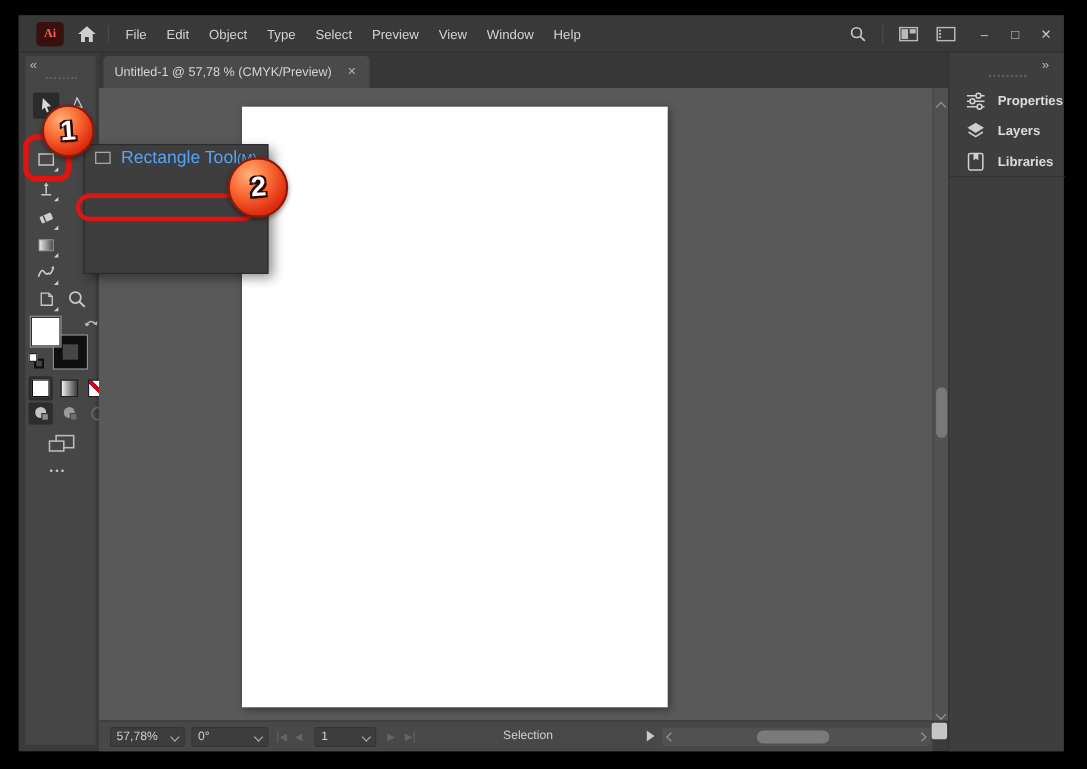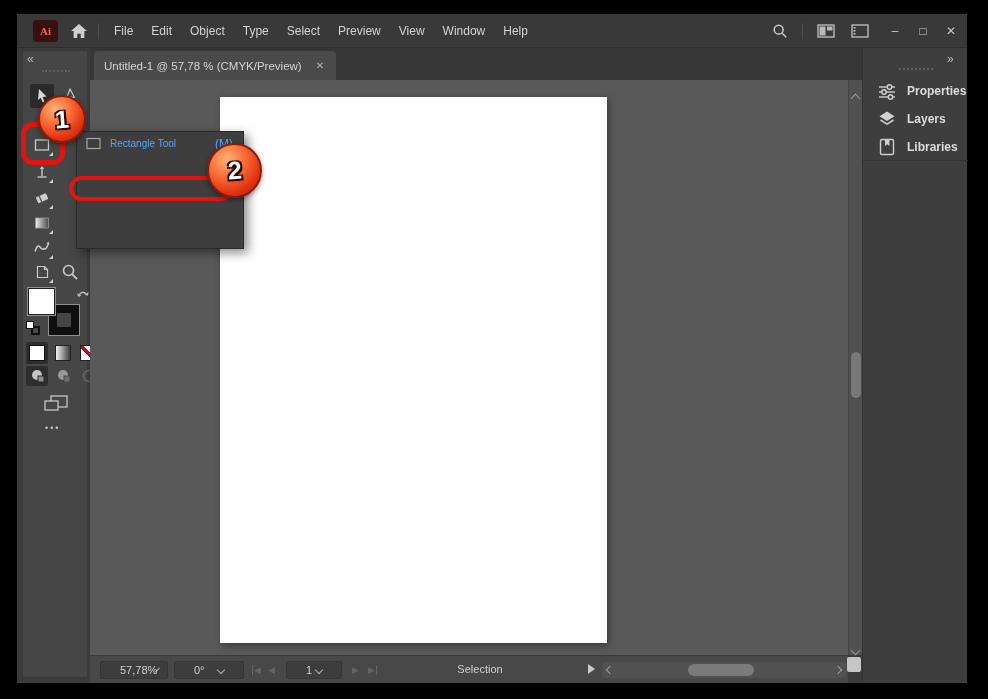--- a/index.html
+++ b/index.html
@@ -31,31 +31,31 @@
   .chev.up{transform:rotate(-135deg);}
   .chev.left{transform:rotate(135deg);}
   .chev.right{transform:rotate(-45deg);}
   
   #canvas{left:90px;top:80px;width:758px;height:575px;background:#595959;}
   #artboard{left:220px;top:97px;width:387px;height:546px;background:#fff;box-shadow:2px 2px 7px rgba(0,0,0,.38);}
   #vsb{left:848px;top:80px;width:16px;height:575px;background:#515151;border-left:1px solid #454545;}
   #vsb-thumb{left:851px;top:352px;width:10px;height:46px;background:#787878;border-radius:5px;}
   
   #statusbar{left:90px;top:655px;width:758px;height:28px;background:#484848;border-top:1px solid #3a3a3a;color:#cfcfcf;font-size:11px;}
-  .sfield{position:absolute;height:18px;background:#3d3d3d;border:1px solid #353535;border-radius:2px;display:flex;align-items:center;padding:0 19px;color:#cfcfcf;font-size:11px;}
+  .sfield{position:absolute;height:18px;background:#3d3d3d;border:1px solid #353535;border-radius:2px;display:flex;align-items:center;padding:0 5px;color:#cfcfcf;font-size:11px;}
   .sfield .chev{margin-left:auto;width:6px;height:6px;}
   .gray-nav{position:absolute;color:#646464;font-size:9px;line-height:10px;}
   
   #rpanel{left:862px;top:48px;width:105px;height:635px;background:#3e3e3e;border-left:1px solid #333;}
   .ritem{position:absolute;left:0;width:105px;height:26px;display:flex;align-items:center;text-align:right;}
   .ritem .lbl{margin-left:10px;font-size:12px;font-weight:600;color:#dcdcdc;}
   
   #flyout{left:76px;top:131px;width:168px;height:118px;background:#3e3e3e;border:1px solid #2a2a2a;box-shadow:4px 4px 10px rgba(0,0,0,.45);z-index:50;}
   .frow{height:23.5px;display:flex;align-items:center;padding:0 10px 0 7px;}
-  .frow .lbl{font-size:10px;color:#dcdcdc;margin-left:7px;white-space:nowrap;}
+  .frow .lbl{font-size:16px;color:#dcdcdc;margin-left:7px;white-space:nowrap;}
   .frow .sc{margin-left:auto;font-size:12px;color:#dcdcdc;}
   .frow.active .lbl,.frow.active .sc{color:var(--blue,#58a3f4);}
   
   .ann-rect{position:absolute;border:5px solid var(--red,#e01410);border-radius:12px;z-index:90;}
   .ann-circle{position:absolute;border-radius:50%;z-index:100;display:flex;align-items:center;justify-content:center;
     background:radial-gradient(circle at 35% 28%, #ffb37a 0%, #f96a33 38%, #e23414 68%, #b81203 100%);
     border:2px solid #8c1a0b;box-shadow:0 2px 5px rgba(0,0,0,.45);}
   .ann-circle span{color:#fff;font-weight:bold;font-size:25px;transform:rotate(-4deg);
     text-shadow:-2px -1px 0 #2a0500,2px -1px 0 #2a0500,-2px 2px 0 #2a0500,2px 2px 0 #2a0500,0 2px 3px rgba(0,0,0,.4);}
 </style>

